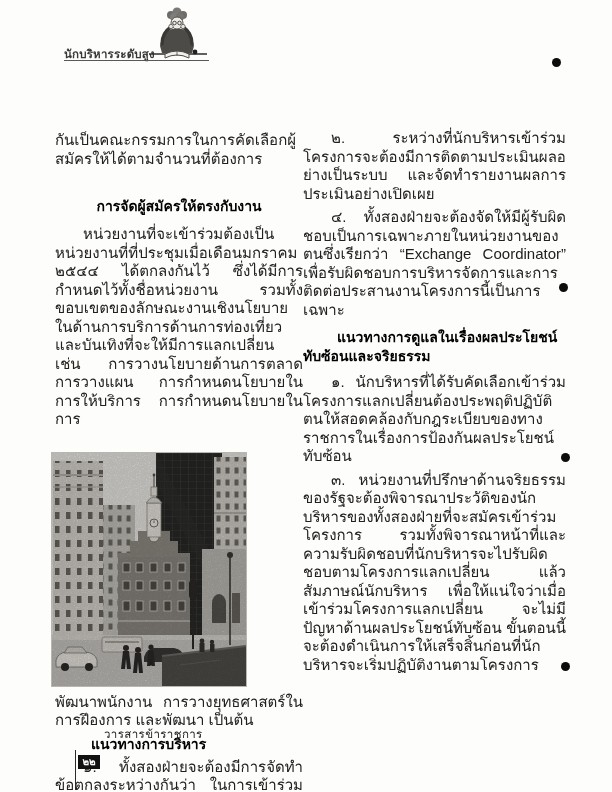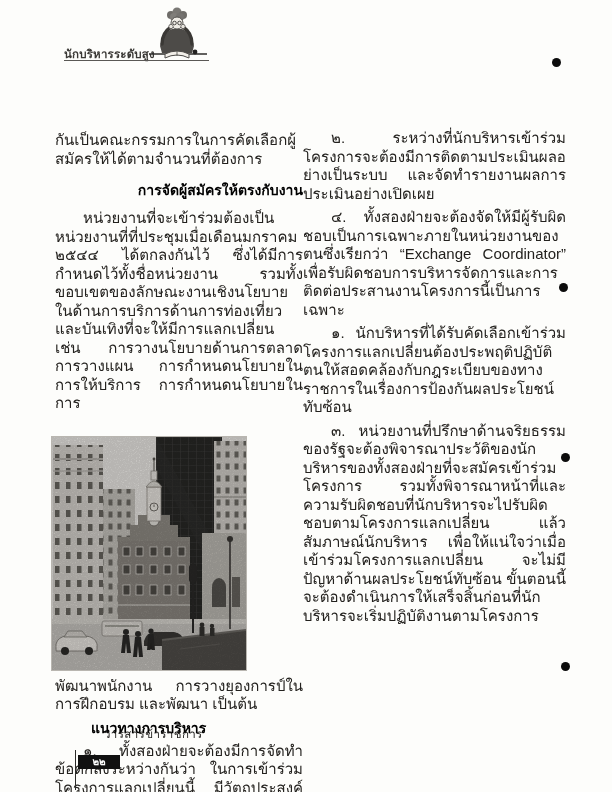--- a/index.html
+++ b/index.html
@@ -18,34 +18,34 @@
     position:absolute;left:64px;top:60px;width:145px;height:1px;background:#5a5855;
   }
   .cartoon{position:absolute;left:145px;top:6px;width:66px;height:60px;}
   
   .col{position:absolute;text-align:justify;}
   .col-left{left:55px;top:131px;width:248px;}
   .col-right{left:303px;top:129px;width:263px;}
   .para{font-size:15px;line-height:18.5px;margin:0 0 5px 0;overflow-wrap:anywhere;}
   .ind{text-indent:28px;}
   .h-col{font-size:14px;font-weight:bold;color:#000;margin:0;line-height:19px;}
-  .h-center{text-align:right;margin-top:13px;margin-bottom:9px;font-family:Liberation Serif, serif;}
+  .h-center{text-align:center;margin-top:29px;margin-bottom:9px;font-family:Liberation Serif, serif;}
   .h-left-ind{text-indent:36px;margin-top:3px;margin-bottom:4px;}
   .h-ethics{margin-top:9px;margin-bottom:7px;text-align:left;}
   .h-ethics .l1{display:block;text-indent:34px;}
   .h-ethics .l2{display:block;}
   
   .photo{
     width:194px;height:233px;margin:24px 0 7px -3px;
     display:block;background:#e8e6e2;outline:1px solid #b9b6b0;
   }
   
   .footer-rule{position:absolute;left:75px;top:750px;width:1px;height:40px;background:#2c2b29;}
   .page-badge{
-    position:absolute;left:78px;top:755px;width:42px;height:14px;background:#111;
+    position:absolute;left:78px;top:755px;width:22px;height:14px;background:#111;
     color:#fff;font-size:10px;font-weight:bold;text-align:center;line-height:14px;
   }
   .journal-title{position:absolute;left:104px;top:710px;font-size:11.5px;color:#1d1c1a;letter-spacing:.4px;margin-top:15px;}
   
   .dot{position:absolute;width:9px;height:9px;border-radius:50%;background:#0c0c0c;}
   .dot.d1{left:552px;top:58px;}
   .dot.d2{left:559px;top:283px;}
   .dot.d3{left:561px;top:453px;}
   .dot.d4{left:561px;top:662px;}
 </style>
@@ -199,28 +199,32 @@
       <g fill="#33322f">
         <circle cx="150" cy="188" r="2.4"></circle>
           <rect x="147.5" y="190" width="5" height="9"></rect>
         <circle cx="160" cy="189" r="2.2"></circle>
           <rect x="158" y="191" width="4.5" height="8"></rect>
       </g>
 
       <rect x="0" y="0" width="194" height="233" filter="url(#grain)" opacity="0.22"></rect>
     </svg>
 
-    <p class="para">พัฒนาพนักงาน การวางยุองการป์ในการฝึกอบรม และพัฒนา เป็นต้น</p>
+    <p class="para">พัฒนาพนักงาน การวางยุทธศาสตร์ในการฝึองการ และพัฒนา เป็นต้น</p>
     <h2 class="h-col h-left-ind">แนวทางการบริหาร</h2>
     <p class="para ind">๑. ทั้งสองฝ่ายจะต้องมีการจัดทำข้อตกลงระหว่างกันว่า ในการเข้าร่วมโครงการแลกเปลี่ยนนี้ มีวัตถุประสงค์และเป้าหมายอย่างไร</p>
   </div>
 
   <div class="col col-right">
     <p class="para ind">๒. ระหว่างที่นักบริหารเข้าร่วมโครงการจะต้องมีการติดตามประเมินผลอย่างเป็นระบบ และจัดทำรายงานผลการประเมินอย่างเปิดเผย</p>
     <p class="para ind">๔. ทั้งสองฝ่ายจะต้องจัดให้มีผู้รับผิดชอบเป็นการเฉพาะภายในหน่วยงานของตนซึ่งเรียกว่า “Exchange Coordinator” เพื่อรับผิดชอบการบริหารจัดการและการติดต่อประสานงานโครงการนี้เป็นการเฉพาะ</p>
+    <h2 class="h-col h-ethics">
+      <span class="l1">แนวทางการดูแลในเรื่องผลประโยชน์</span>
+      <span class="l2">ทับซ้อนและจริยธรรม</span>
+    </h2>
     <p class="para ind">๑. นักบริหารที่ได้รับคัดเลือกเข้าร่วมโครงการแลกเปลี่ยนต้องประพฤติปฏิบัติตนให้สอดคล้องกับกฎระเบียบของทางราชการในเรื่องการป้องกันผลประโยชน์ทับซ้อน</p>
     <p class="para ind">๓. หน่วยงานที่ปรึกษาด้านจริยธรรมของรัฐจะต้องพิจารณาประวัติของนักบริหารของทั้งสองฝ่ายที่จะสมัครเข้าร่วมโครงการ รวมทั้งพิจารณาหน้าที่และความรับผิดชอบที่นักบริหารจะไปรับผิดชอบตามโครงการแลกเปลี่ยน แล้วสัมภาษณ์นักบริหาร เพื่อให้แน่ใจว่าเมื่อเข้าร่วมโครงการแลกเปลี่ยน จะไม่มีปัญหาด้านผลประโยชน์ทับซ้อน ขั้นตอนนี้ จะต้องดำเนินการให้เสร็จสิ้นก่อนที่นักบริหารจะเริ่มปฏิบัติงานตามโครงการ</p>
   </div>
 
   <div class="footer-rule"></div>
   <div class="page-badge">๒๒</div>
   <div class="journal-title">วารสารข้าราชการ</div>
 
   <div class="dot d1"></div>
   <div class="dot d2"></div>

